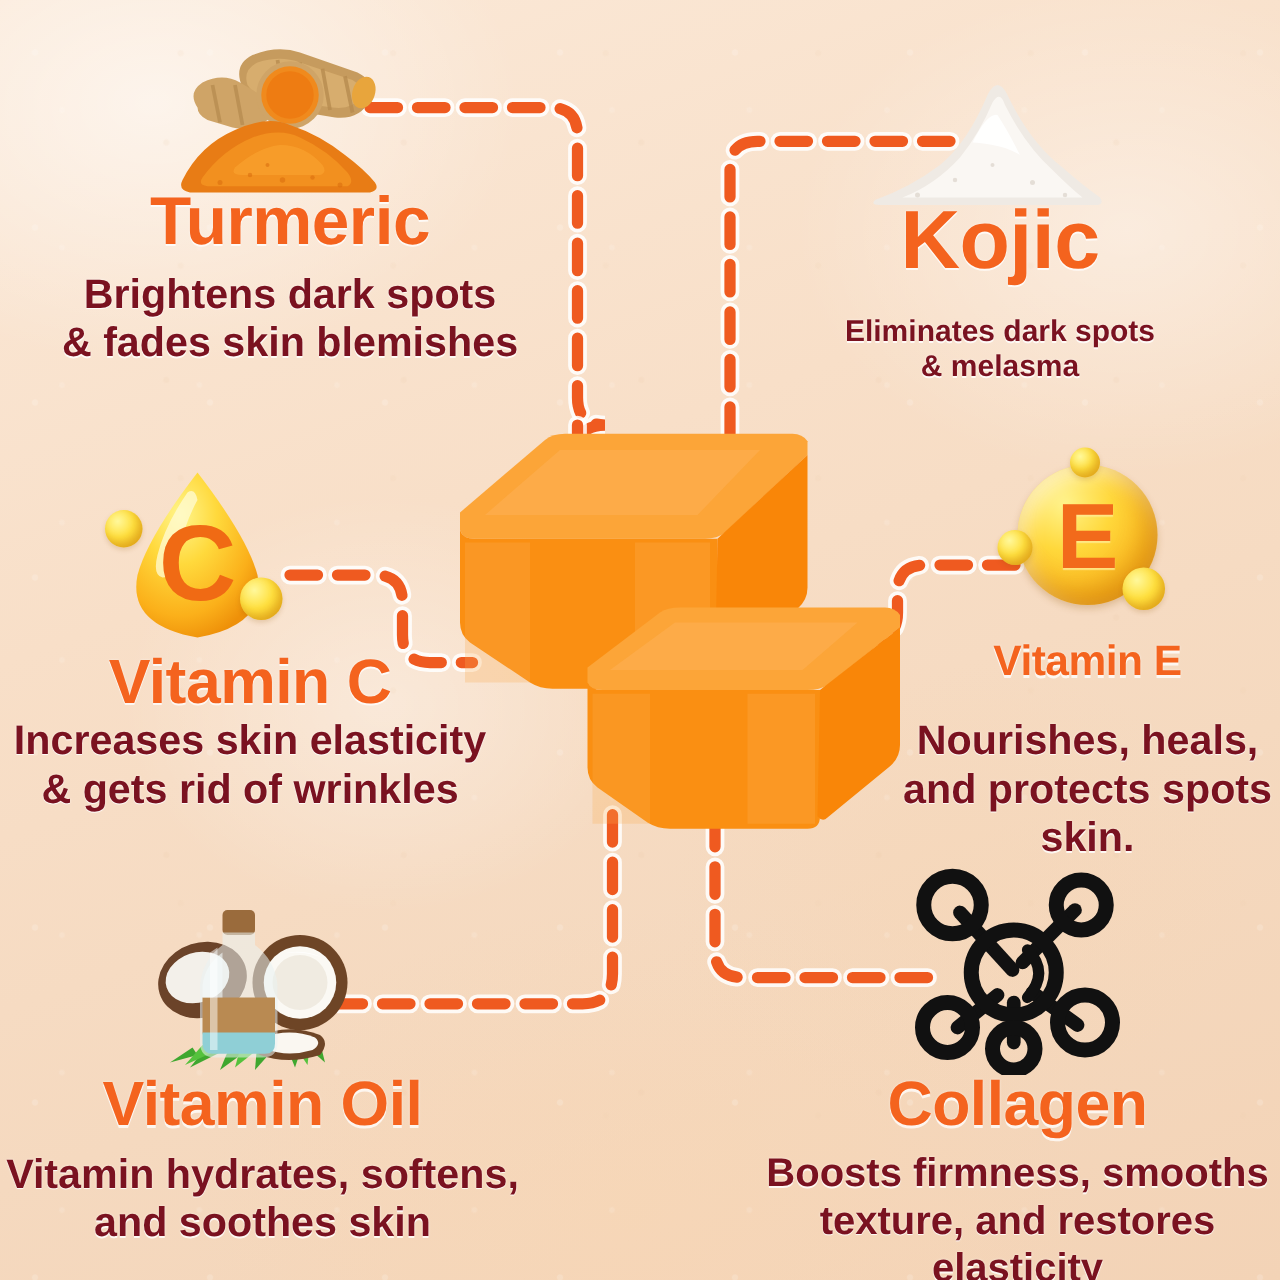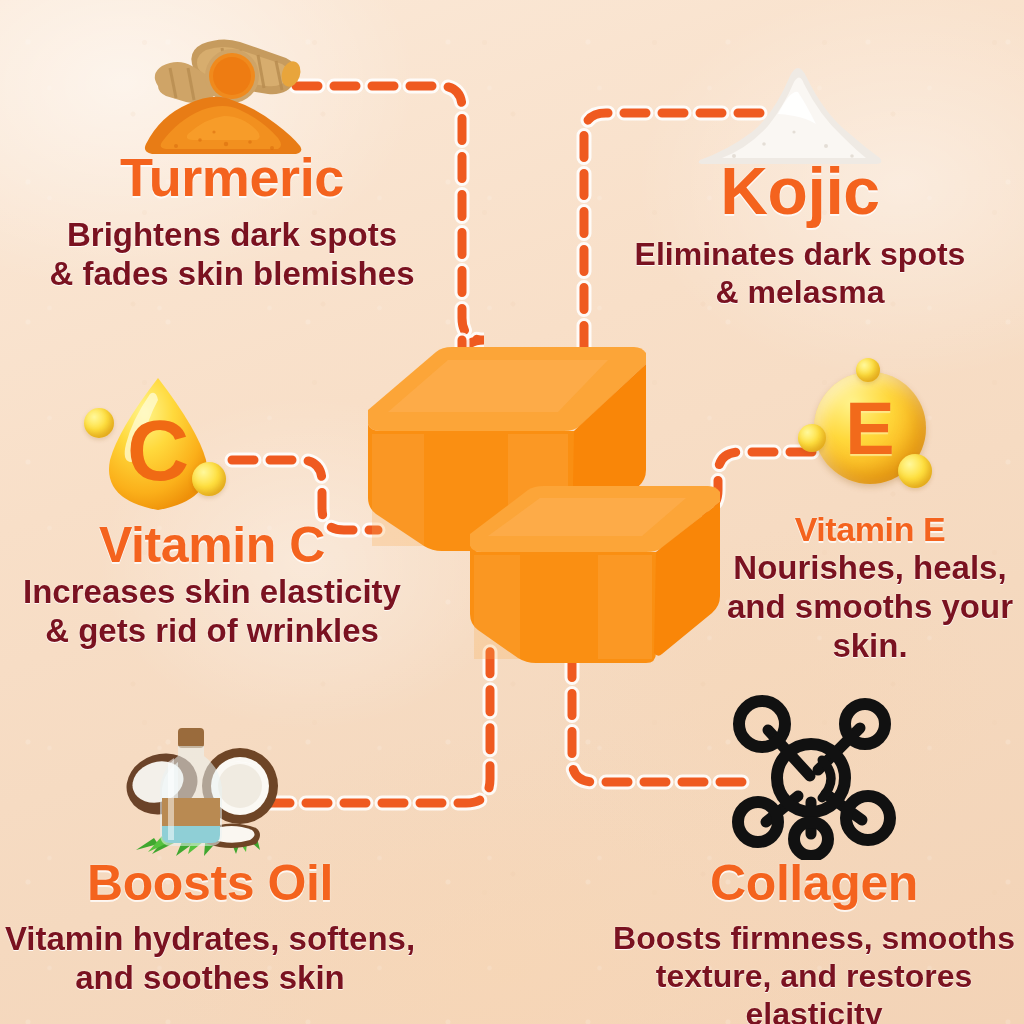--- a/index.html
+++ b/index.html
@@ -176,21 +176,21 @@
         <circle cx="40" cy="98" r="2"></circle>
           <circle cx="70" cy="86" r="1.8"></circle>
           <circle cx="132" cy="88" r="2"></circle>
         <circle cx="158" cy="98" r="1.8"></circle>
           <circle cx="100" cy="74" r="1.6"></circle>
       </g>
     </svg>
   </div>
   <div class="node" style="left:600px;top:158px;width:400px;">
     <div class="title" style="font-size:66px;">Kojic</div>
-    <div class="desc" style="font-size:32px;margin-top:12px;">
+    <div class="desc" style="font-size:24px;margin-top:28px;">
       <div>Eliminates dark spots</div>
       <div>&amp; melasma</div>
     </div>
   </div>
 
   <div class="icon" style="left:88px;top:368px;width:150px;height:155px;">
     <svg width="150" height="155" viewBox="0 0 150 155">
       <defs>
         <radialGradient id="dropg" cx="36%" cy="26%" r="78%">
           <stop offset="0%" stop-color="#FFF58C"></stop>
@@ -199,40 +199,40 @@
           <stop offset="100%" stop-color="#EE9009"></stop>
         </radialGradient>
       </defs>
       <path d="M70,10 Q110,62 118,92 Q126,132 70,142 Q14,132 22,92 Q30,62 70,10 Z" fill="url(#dropg)"></path>
       <path d="M62,26 Q44,52 38,76 Q34,92 42,94 Q50,94 54,76 Q60,50 70,32 Q68,22 62,26 Z" fill="#FFFBD6" opacity=".75"></path>
       <text x="70" y="112" text-anchor="middle" font-family="Liberation Sans, sans-serif" font-size="86" font-weight="bold" fill="#F06A14">C</text>
     </svg>
     <div class="bubble" style="left:-4px;top:40px;width:30px;height:30px;"></div>
     <div class="bubble" style="left:104px;top:94px;width:34px;height:34px;"></div>
   </div>
-  <div class="node" style="left:0px;top:520px;width:400px;padding-left:12px;">
+  <div class="node" style="left:0px;top:520px;width:400px;">
     <div class="title" style="font-size:50px;">Vitamin C</div>
     <div class="desc" style="font-size:33px;margin-top:3px;">
       <div>Increases skin elasticity</div>
       <div>&amp; gets rid of wrinkles</div>
     </div>
   </div>
 
   <div class="icon" style="left:798px;top:358px;width:150px;height:150px;">
     <div class="vsphere" style="left:16px;top:14px;width:112px;height:112px;"></div>
     <div class="vletter" style="left:16px;top:14px;width:112px;height:112px;font-size:74px;">E</div>
     <div class="bubble" style="left:58px;top:0px;width:24px;height:24px;"></div>
     <div class="bubble" style="left:0px;top:66px;width:28px;height:28px;"></div>
     <div class="bubble" style="left:100px;top:96px;width:34px;height:34px;"></div>
   </div>
   <div class="node" style="left:716px;top:512px;width:308px;">
     <div class="title" style="font-size:34px;">Vitamin E</div>
-    <div class="desc" style="font-size:33px;margin-top:3px;">
+    <div class="desc" style="font-size:33px;margin-top:27px;">
       <div>Nourishes, heals,</div>
-      <div>and smooths your</div>
+      <div>and protects spots</div>
       <div>skin.</div>
     </div>
   </div>
 
   <div class="icon" style="left:118px;top:722px;width:176px;height:140px;">
     <svg width="176" height="140" viewBox="0 0 176 140">
 
       <ellipse cx="44" cy="62" rx="36" ry="30" fill="#6B4329" transform="rotate(-18 44 62)"></ellipse>
       <ellipse cx="40" cy="60" rx="26" ry="20" fill="#F3F0EA" transform="rotate(-18 40 60)"></ellipse>
 
@@ -262,21 +262,21 @@
         <rect x="60" y="6" width="26" height="20" rx="4" fill="#9A6B3C"></rect>
         <path d="M60,24 L60,34 Q44,46 42,66 L42,112 Q42,124 54,124 L92,124 Q104,124 104,112 L104,66 Q102,46 86,34 L86,24 Z" fill="#E9F2F2" opacity=".55"></path>
         <path d="M44,76 L102,76 L102,104 Q102,108 96,108 L50,108 Q44,108 44,104 Z" fill="#B98A52"></path>
         <path d="M44,104 L102,104 L102,113 Q102,121 94,121 L52,121 Q44,121 44,113 Z" fill="#8FCFD6"></path>
         <path d="M44,66 Q46,50 60,40 L60,76 L44,76 Z" fill="#F4FAFA" opacity=".6"></path>
         <path d="M50,40 L56,36 L56,118 L50,118 Z" fill="#FFFFFF" opacity=".5"></path>
       </g>
     </svg>
   </div>
   <div class="node" style="left:0px;top:858px;width:420px;">
-    <div class="title" style="font-size:50px;">Boosts Oil</div>
+    <div class="title" style="font-size:50px;">Vitamin Oil</div>
     <div class="desc" style="font-size:33px;margin-top:12px;">
       <div>Vitamin hydrates, softens,</div>
       <div>and soothes skin</div>
     </div>
   </div>
 
   <div class="icon" style="left:722px;top:694px;width:178px;height:166px;">
     <svg width="178" height="166" viewBox="0 0 178 166">
       <g stroke="#111111" stroke-width="11" fill="none" stroke-linecap="round">
         <line x1="46" y1="36" x2="88" y2="82"></line>

